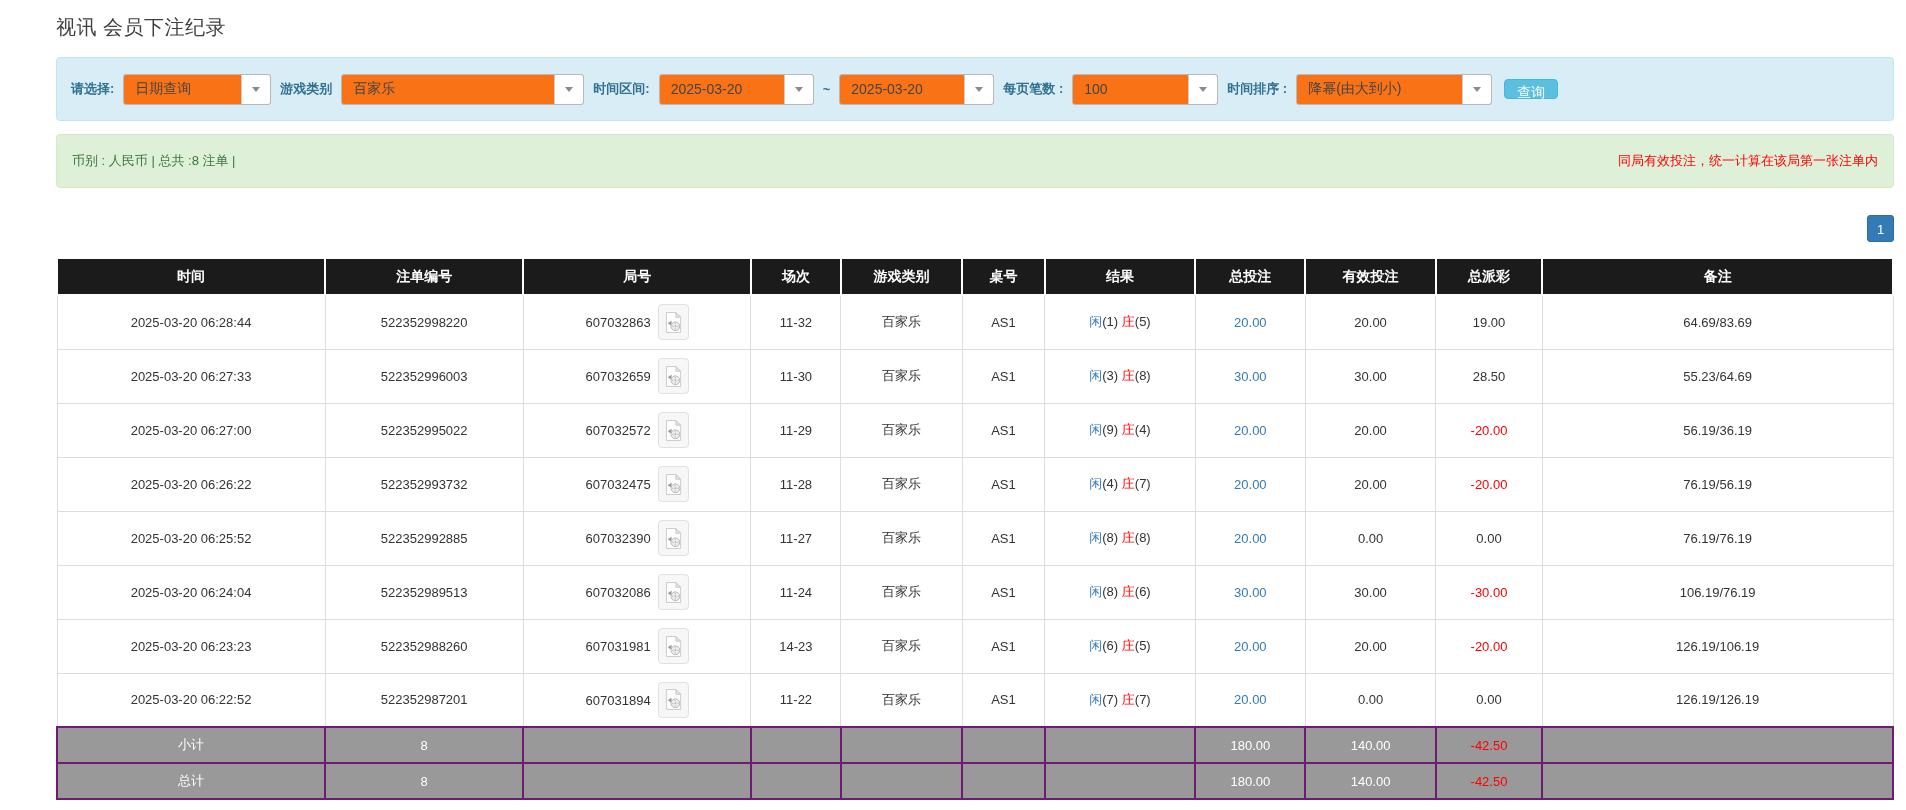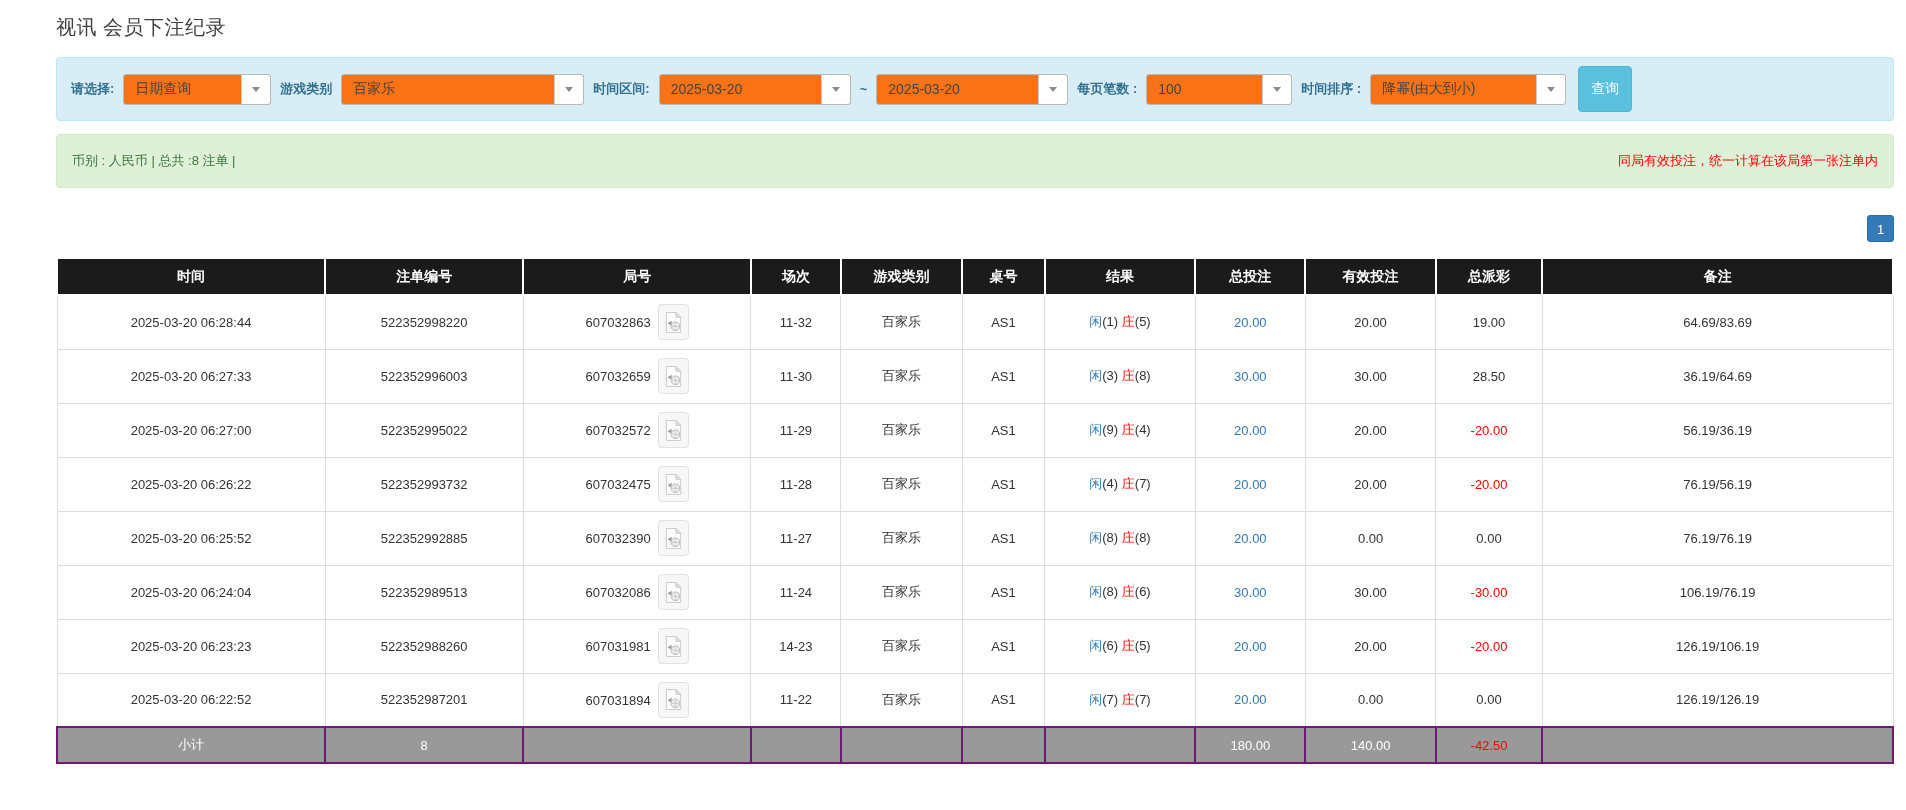--- a/index.html
+++ b/index.html
@@ -15,24 +15,24 @@
     padding:14px 14px; height:64px; }
   .f-label { color:#31708f; font-size:13px; font-weight:bold; white-space:nowrap; }
   .sel { display:inline-flex; align-items:center; justify-content:space-between;
     background:#f97316; border:1px solid #b9b9b9; border-radius:3px; height:31px;
     font-size:14px; color:#444; cursor:pointer; overflow:hidden; }
   .sel .sel-text { padding:0 8px 0 11px; white-space:nowrap; overflow:hidden; }
   .sel .arrow-box { width:29px; align-self:stretch; border-left:1px solid #ccc;
     display:flex; align-items:center; justify-content:center; background:#fff; flex:0 0 29px; }
   .tri-down { width:0; height:0; border-left:4px solid transparent; border-right:4px solid transparent;
     border-top:5px solid #8a8a8a; }
-  .w-query{width:148px;} .w-game{width:243px;} .w-date{width:192px;} .w-size{width:146px;} .w-sort{width:196px;}
+  .w-query{width:148px;} .w-game{width:243px;} .w-date{width:155px;} .w-size{width:146px;} .w-sort{width:196px;}
   .tilde { color:#31708f; font-size:13px; font-weight:bold; }
   .search-btn { background:#5bc0de; border:1px solid #46b8da; color:#fff; border-radius:4px;
-    height:46px; padding:4px 12px; font-size:14px; cursor:pointer; margin-left:3px; }
+    height:20px; padding:4px 12px; font-size:14px; cursor:pointer; margin-left:3px; }
 
   
   .summary-bar { display:flex; justify-content:space-between; align-items:center;
     background:#dff0d8; border:1px solid #d6e9c6; border-radius:4px;
     margin-top:13px; padding:15px 15px; height:54px; font-size:13px; }
   .summary-left { color:#3c763d; }
   .summary-right { color:#ff0000; }
 
   
   .pagination { text-align:right; margin:27px 0 15px 0; }
@@ -203,21 +203,21 @@
     <td>11-30</td>
     <td>百家乐</td>
     <td>AS1</td>
     <td>
       <span class="blue">闲</span><span>(3)</span>
       <span class="red">庄</span><span>(8)</span>
     </td>
     <td class="blue">30.00</td>
     <td>30.00</td>
     <td>28.50</td>
-    <td>36.19/64.69</td>
+    <td>55.23/64.69</td>
   </tr>
         <tr>
     <td>2025-03-20 06:27:00</td>
     <td>522352995022</td>
     <td class="round-cell">
       <span class="round-no">607032572</span><span class="video-btn">
         <svg width="19" height="23" viewBox="0 0 20 24">
           <path d="M2.5 1.5 h10 l5 5 v16 h-15 z" fill="#fdfdfd" stroke="#c9c9c9"></path>
           <path d="M12.5 1.5 l5 5 h-5 z" fill="#e4e4e4" stroke="#c9c9c9"></path>
           <path d="M8 10.2 l-4.2 2.6 4.2 2.6 z" fill="#9a9a9a"></path>
@@ -400,16 +400,29 @@
     <td></td>
     <td></td>
     <td></td>
     <td></td>
     <td></td>
     <td>180.00</td>
     <td>140.00</td>
     <td class="neg">-42.50</td>
     <td></td>
   </tr>
+        <tr>
+    <td>总计</td>
+    <td>8</td>
+    <td></td>
+    <td></td>
+    <td></td>
+    <td></td>
+    <td></td>
+    <td>180.00</td>
+    <td>140.00</td>
+    <td class="neg">-42.50</td>
+    <td></td>
+  </tr>
       </tfoot>
   </table>
 
 </div>
 
 </body></html>

